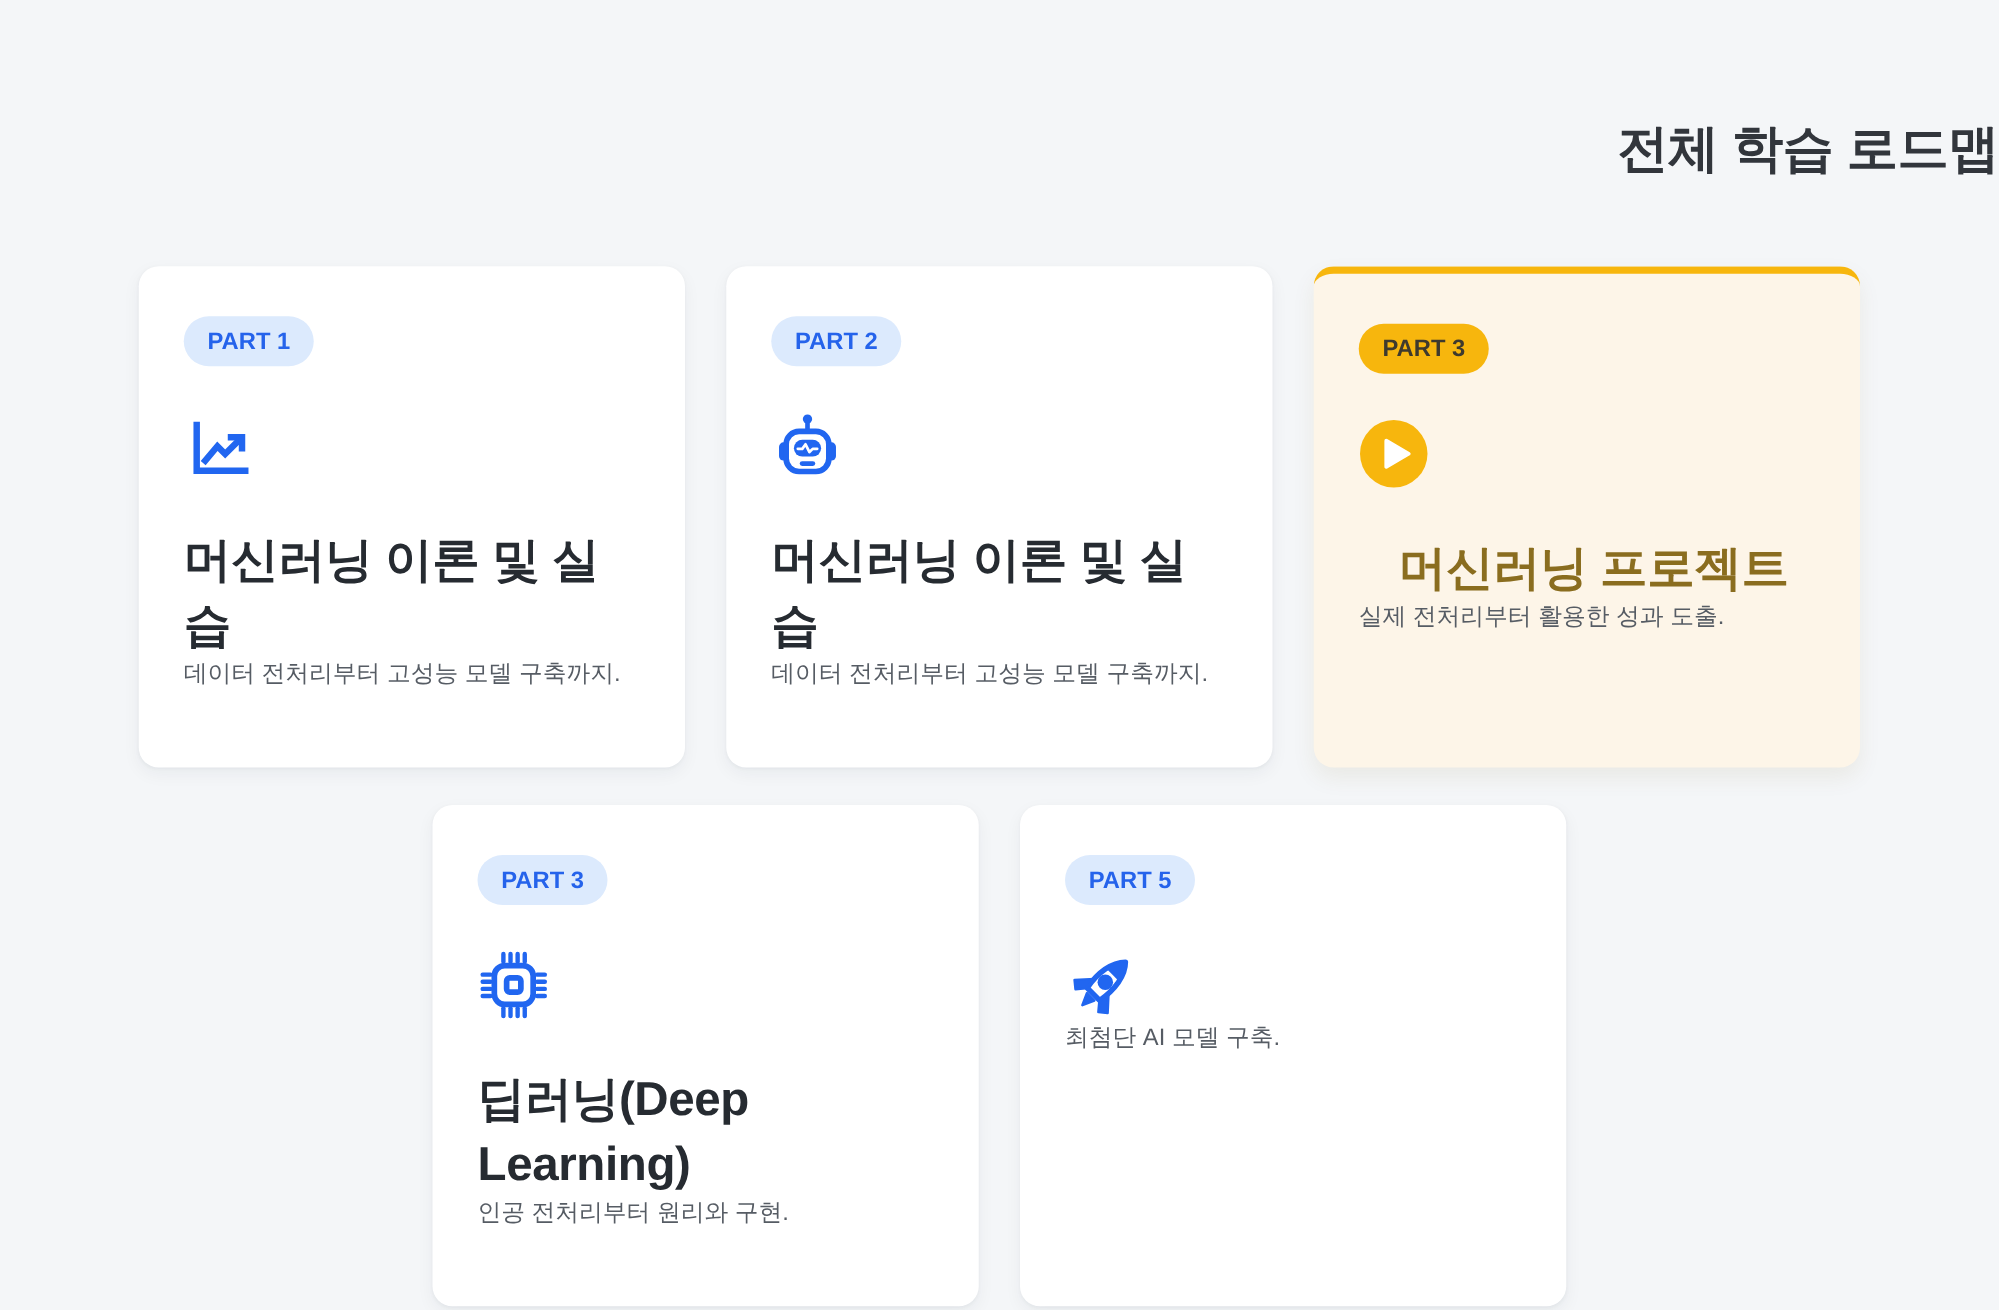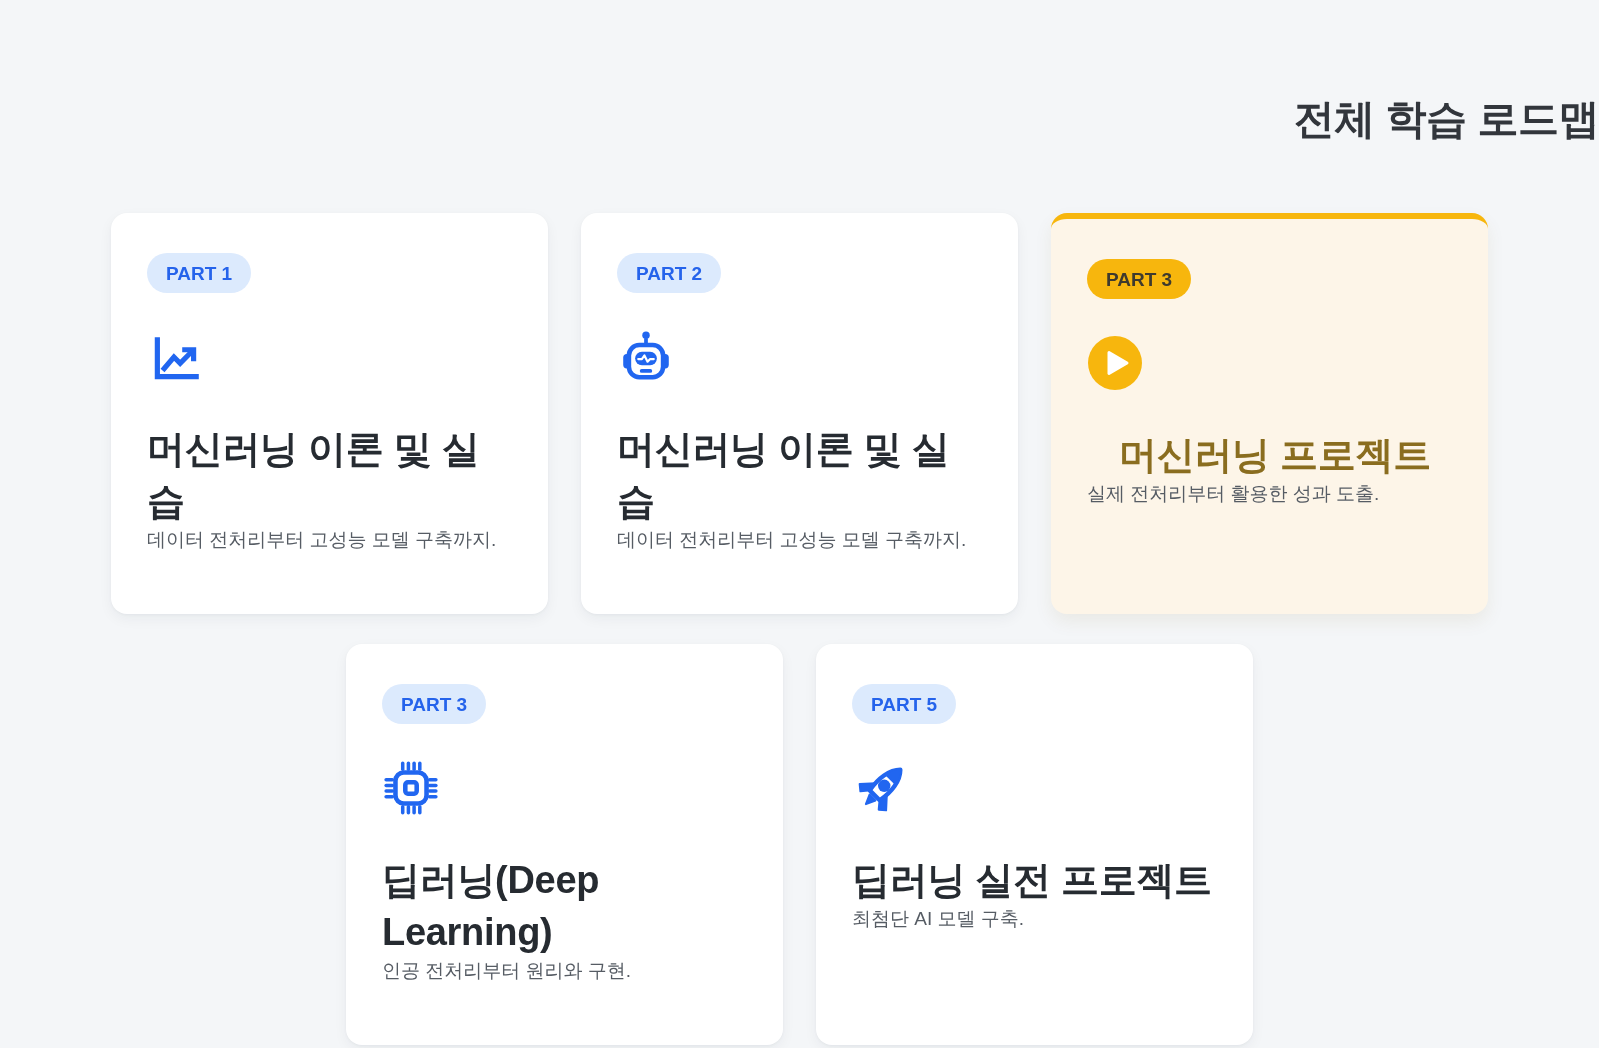--- a/index.html
+++ b/index.html
@@ -200,18 +200,17 @@
               <path d="M0,-25 C7.5,-17.5 9.5,-4 6.8,10 L-6.8,10 C-9.5,-4 -7.5,-17.5 0,-25 Z" fill="#ffffff" stroke="#2166f0" stroke-width="4.2" stroke-linejoin="round"></path>
               <path d="M0,-25 C3.6,-21.4 5.9,-16.4 7.2,-11 L-7.2,-11 C-5.9,-16.4 -3.6,-21.4 0,-25 Z" fill="#2166f0"></path>
               <circle cx="0" cy="-3" r="6" fill="#2166f0"></circle>
               <path d="M-7.5,1 L-18,12.5 L-12.5,17 L-7.5,11 Z" fill="#2166f0" stroke="#2166f0" stroke-width="2" stroke-linejoin="round"></path>
               <path d="M7.5,1 L18,12.5 L12.5,17 L7.5,11 Z" fill="#2166f0" stroke="#2166f0" stroke-width="2" stroke-linejoin="round"></path>
               <path d="M-4,13 L0,22 L4,13 Z" fill="#2166f0" stroke="#2166f0" stroke-width="2" stroke-linejoin="round"></path>
             </g>
           </svg>
         </span>
       </div>
-      <div class="card-title">딥러닝 실전 프로젝트</div>
       <div class="card-desc">최첨단 AI 모델 구축.</div>
     </div>
 
   </div>
 </div>
 
 </body></html>

